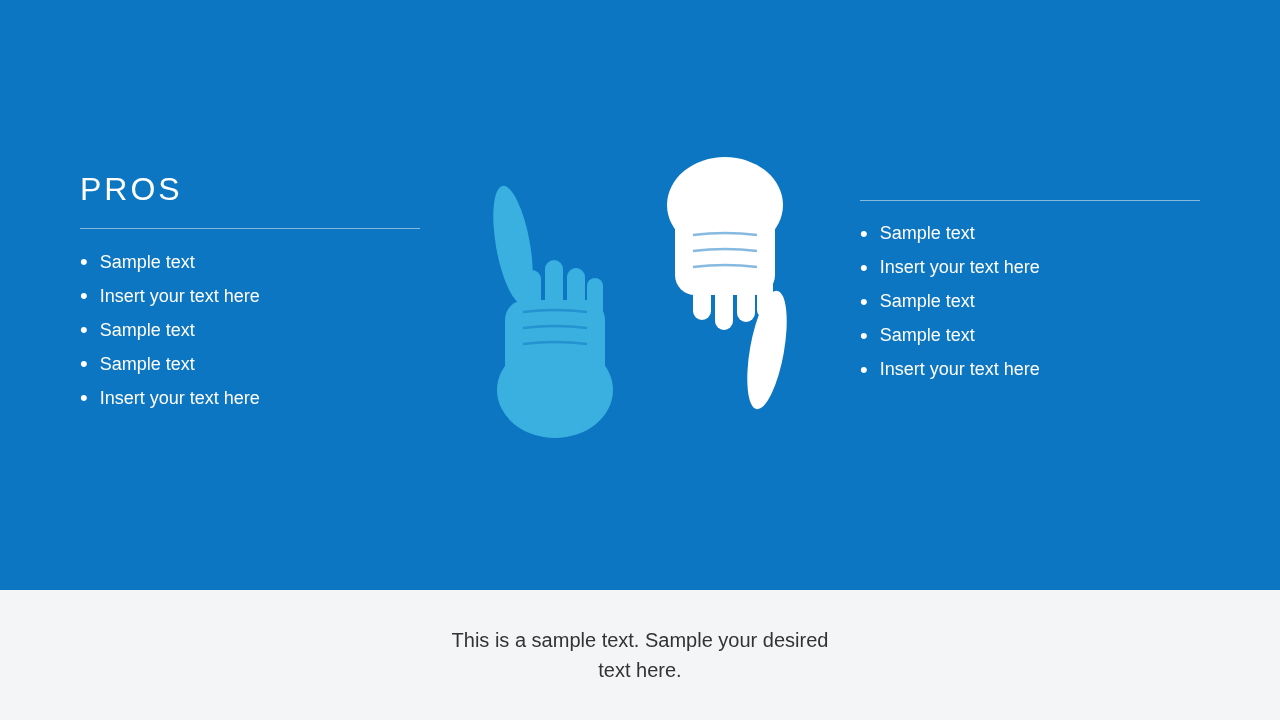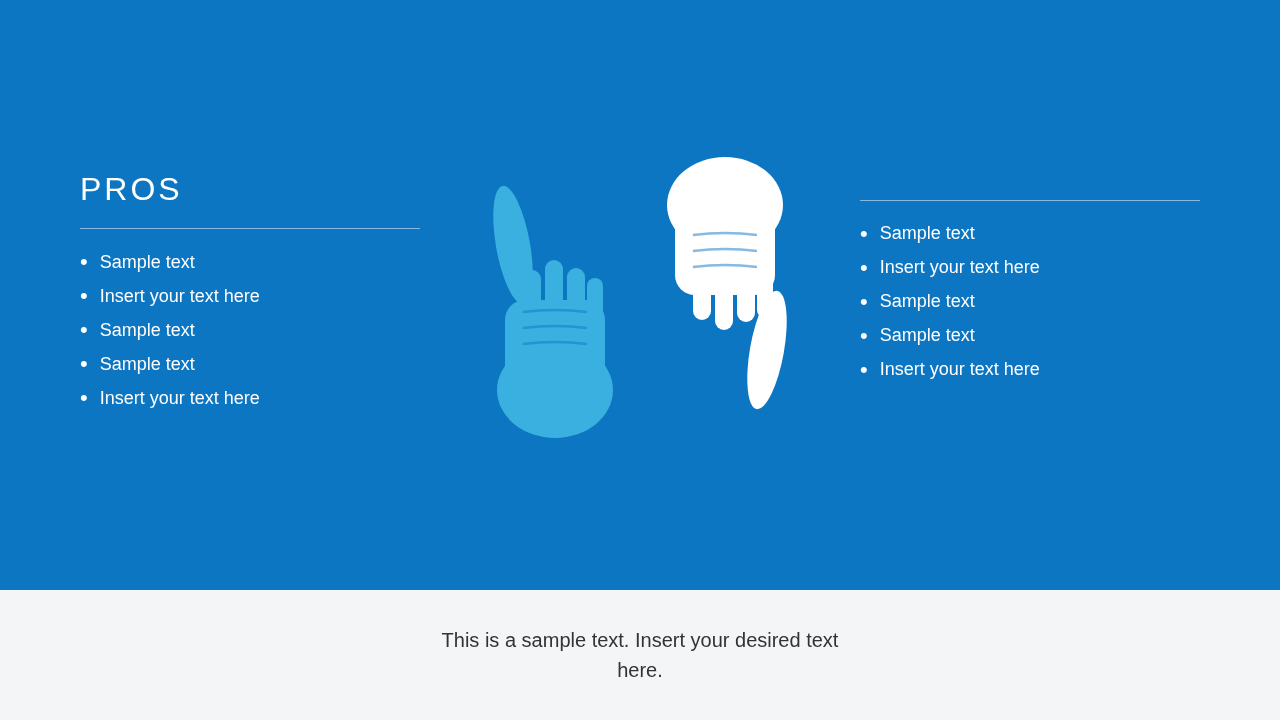--- a/index.html
+++ b/index.html
@@ -162,14 +162,14 @@
       <li>Insert your text here</li>
       <li>Sample text</li>
       <li>Sample text</li>
       <li>Insert your text here</li>
     </ul>
   </div>
 
 </div>
 
 <div class="footer-section">
-  <p class="footer-text">This is a sample text. Insert your desired text here.</p>
+  <p class="footer-text">This is a sample text. Sample your desired text here.</p>
 </div>
 
 </body></html>

